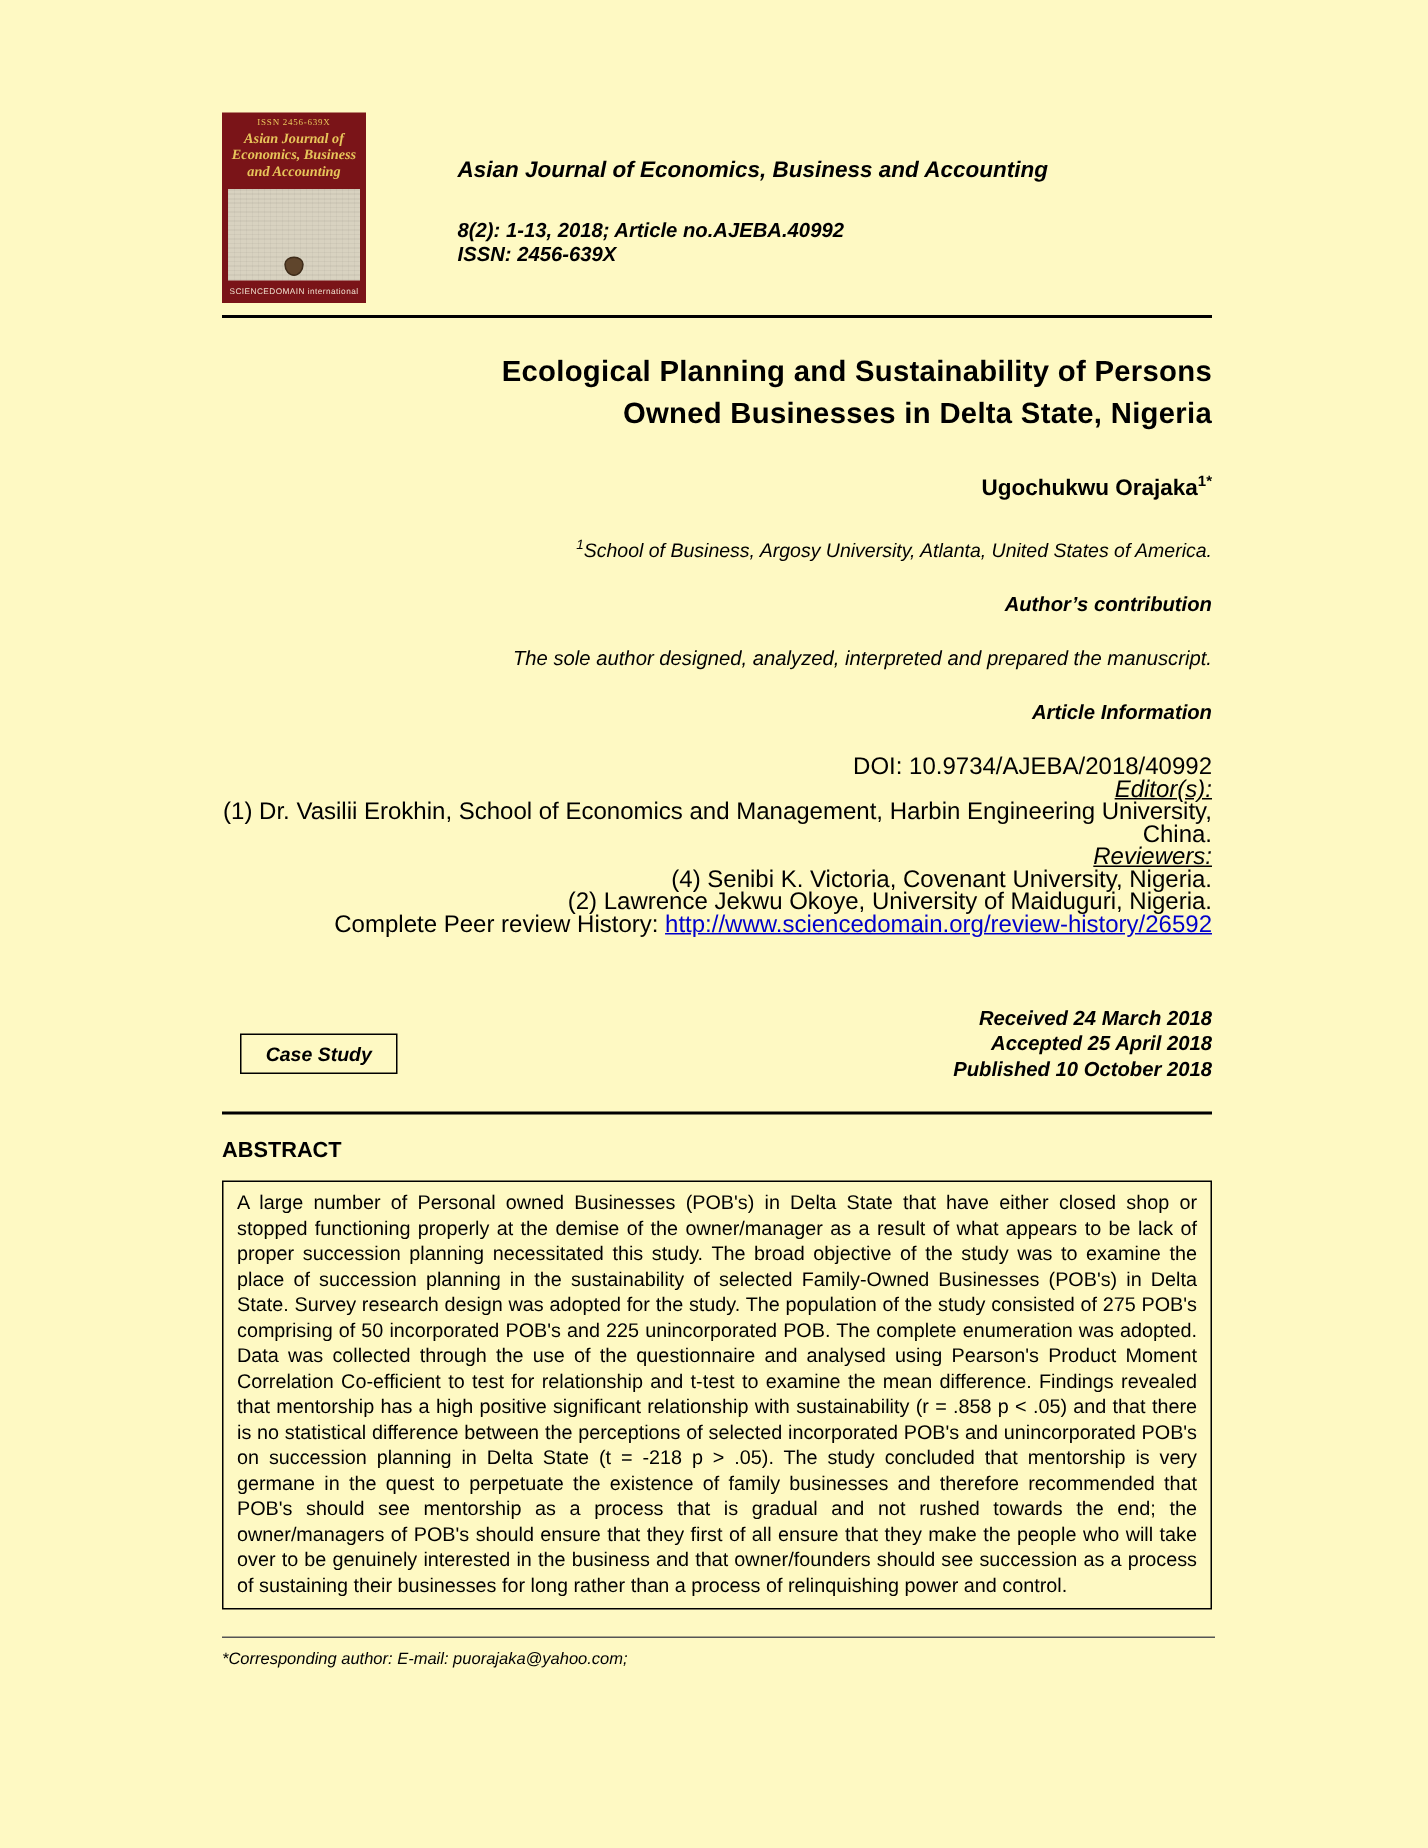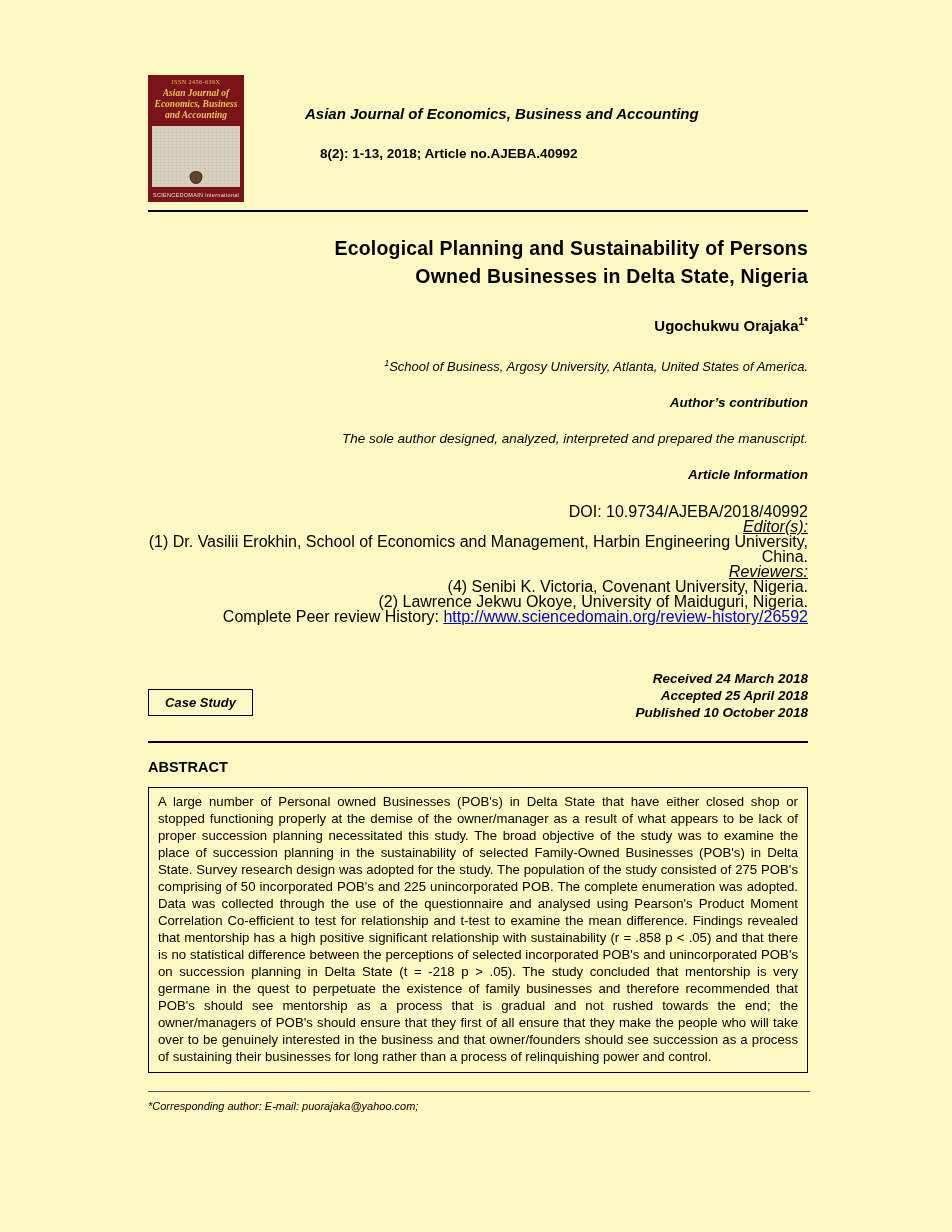--- a/index.html
+++ b/index.html
@@ -38,21 +38,21 @@
   .logo-emblem {
     position: absolute; bottom: 3px; left: 50%; transform: translateX(-50%);
     width: 13px; height: 13px; background: #5f452c; border-radius: 50% 50% 50% 50% / 40% 40% 60% 60%;
     border: 1px solid #3e2c1a;
   }
   .logo-bottom { height: 15px; background: #7a1418; display: flex; align-items: center; justify-content: center; }
   .logo-publisher { font-size: 5.5px; color: #efdfcd; letter-spacing: .3px; white-space: nowrap; }
 
   .journal-info { margin-left: 157px; padding-top: 30px; }
   .journal-name { font-size: 15px; font-weight: bold; font-style: italic; }
-  .journal-issue { margin-top: 24px; font-size: 13.5px; font-weight: bold; line-height: 16px; margin-left: 15px; }
+  .journal-issue { margin-top: 24px; font-size: 13.5px; font-weight: bold; font-style: italic; line-height: 16px; }
   .journal-issn { font-size: 13.5px; font-weight: bold; font-style: italic; line-height: 16px; }
 
   .rule { border: none; border-top: 2.5px solid #000; margin: 8px 0 0 0; }
   .rule2 { border: none; border-top: 2.5px solid #000; margin: 20px 0 0 0; }
 
   
   .article-title { margin-top: 22px; text-align: right; font-size: 19.5px; font-weight: bold; line-height: 28px; letter-spacing: .2px; }
   .author-line { margin-top: 26px; text-align: right; font-size: 15px; font-weight: bold; }
   .author-line sup { font-size: 10px; }
   .affiliation { margin-top: 24px; text-align: right; font-style: italic; font-size: 13px; }
@@ -60,21 +60,21 @@
   .section-label { margin-top: 21px; text-align: right; font-size: 13.5px; font-weight: bold; font-style: italic; }
   .contribution-text { margin-top: 21px; text-align: right; font-style: italic; font-size: 13.5px; }
 
   .info-block { margin-top: 22px; text-align: right; font-size: 16px; line-height: 15px; }
   .info-label { font-style: italic; text-decoration: underline; }
   .peer-link { color: #0000cc; text-decoration: underline; cursor: pointer; }
 
   .dates-wrap { position: relative; margin-top: 46px; }
   .dates { text-align: right; font-size: 13.5px; font-weight: bold; font-style: italic; line-height: 17px; }
   .case-badge {
-    position: absolute; left: 0; top: 19px; width: 105px; height: 27px;
+    position: absolute; left: 12px; top: 19px; width: 105px; height: 27px;
     border: 1.5px solid #000; display: flex; align-items: center; justify-content: center;
     font-size: 13px; font-weight: bold; font-style: italic;
   }
 
   .abstract-heading { margin-top: 16px; font-size: 14.5px; font-weight: bold; }
   .abstract-box {
     margin-top: 12px; border: 1px solid #000; padding: 5px 9px 7px 9px;
     font-size: 13.2px; line-height: 17px; text-align: justify;
   }
 
@@ -96,20 +96,21 @@
         <div class="logo-mid">
           <div class="logo-emblem"></div>
         </div>
         <div class="logo-bottom">
           <span class="logo-publisher">SCIENCEDOMAIN international</span>
         </div>
       </div>
       <div class="journal-info">
         <div class="journal-name">Asian Journal of Economics, Business and Accounting</div>
         <div class="journal-issue">8(2): 1-13, 2018; Article no.AJEBA.40992</div>
+        <div class="journal-issn">ISSN: 2456-639X</div>
       </div>
     </div>
 
     <hr class="rule">
 
     <div class="article-title">
       <div>Ecological Planning and Sustainability of Persons</div>
       <div>Owned Businesses in Delta State, Nigeria</div>
     </div>
 

